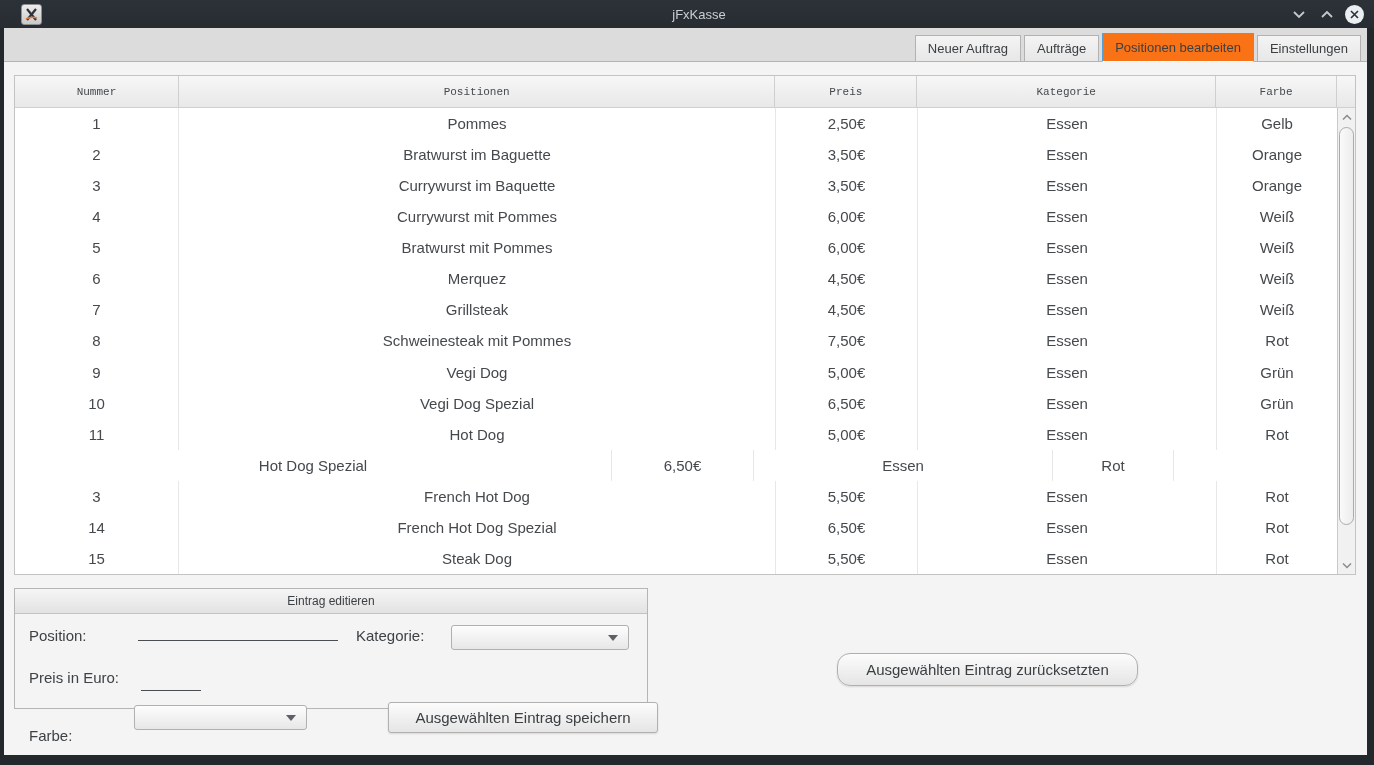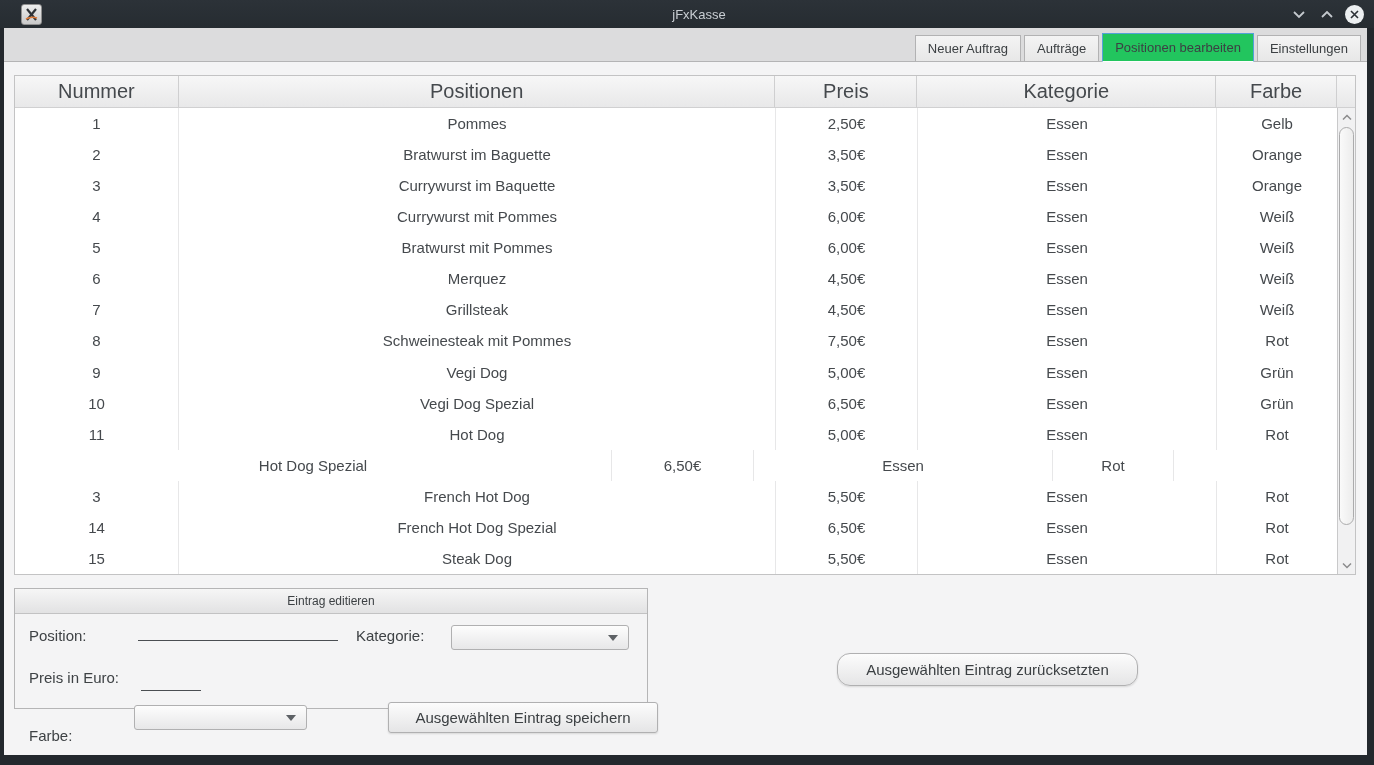--- a/index.html
+++ b/index.html
@@ -23,29 +23,29 @@
   
   .content { position:absolute; top:28px; left:4px; right:7px; bottom:10px; background:#f4f4f5; overflow:hidden; }
 
   
   .tabstrip { position:absolute; top:0; left:0; right:0; height:34px; background:#dcdcdd;
               border-bottom:1px solid #b4b4b5; display:flex; align-items:flex-end;
               justify-content:flex-end; padding-right:6px; }
   .tab { height:27px; margin-bottom:-1px; padding:0 12px; display:flex; align-items:center;
          font-size:13px; color:#3c4043; background:linear-gradient(#f4f4f4,#e7e7e7);
          border:1px solid #b2b2b3; border-bottom:1px solid #b4b4b5; margin-left:3px; cursor:pointer; }
-  .tab.selected { background:#22c55e; border:1px solid #54a1d8; border-bottom:1px solid #fdfdfd; height:29px; }
+  .tab.selected { background:#f97316; border:1px solid #54a1d8; border-bottom:1px solid #fdfdfd; height:29px; }
 
   
   .table { position:absolute; left:10px; top:47px; width:1342px; height:500px;
            background:#ffffff; border:1px solid #c3c3c4; display:flex; flex-direction:column; }
   .thead { display:flex; height:32px; background:linear-gradient(#f7f7f7,#e8e8e9);
            border-bottom:1px solid #d0d0d1; flex:none; }
-  .th { display:flex; align-items:center; justify-content:center; font-size:20px; color:#45494d;
-        border-right:1px solid #cfcfd0; height:100%; cursor:pointer; }
+  .th { display:flex; align-items:center; justify-content:center; font-size:11px; color:#45494d;
+        border-right:1px solid #cfcfd0; height:100%; cursor:pointer;font-family:Liberation Mono, monospace; }
   .tbody { flex:1; display:flex; flex-direction:column; position:relative; }
   .trow { flex:1; display:flex; cursor:pointer; }
   .td { display:flex; align-items:center; justify-content:center; font-size:15px; color:#45494d;
         border-right:1px solid #e7e7e8; }
   .c-num   { width:164px; }
   .c-pos   { width:597px; }
   .c-preis { width:142px; }
   .c-kat   { width:299px; }
   .c-farbe { width:121px; }
   .c-sb    { width:18px; border-right:none; }

